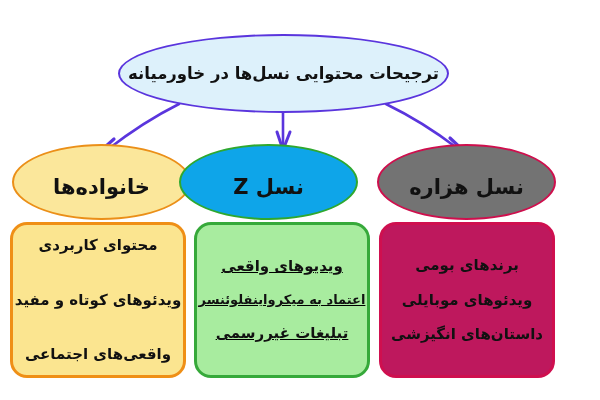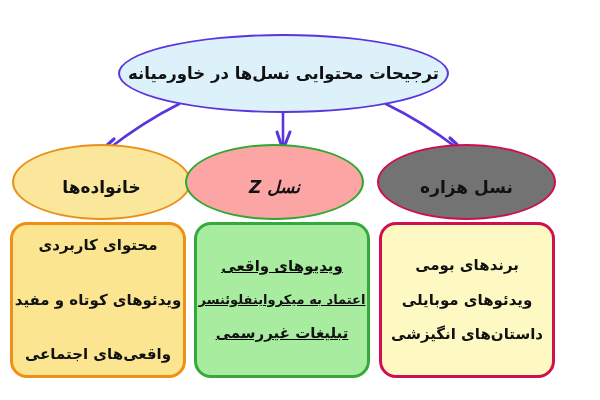--- a/index.html
+++ b/index.html
@@ -51,35 +51,34 @@
     letter-spacing: 0px;
   }
   
   .cat-ellipse {
     top: 144px;
     width: 179px;
     height: 76px;
     border-radius: 50%;
   }
   .cat-ellipse .label {
-    font-size: 17px;
+    font-size: 21px;
     font-weight: bold;
     color: #111111;
     margin-top: 9px;
   }
   #cat-ellipse-families {
     left: 29px;
     background: #fbe79b;
     border: 2.4px solid #eb8f18;
   }
   #cat-ellipse-genz {
-    left: 202px;
-    background: #fca5a5;
+    left: 196px;
+    background: #0ea5e9;
     border: 2.4px solid #2fa82f;
-    font-style: italic;
   }
   #cat-ellipse-millennials {
     left: 394px;
     background: #737373;
     border: 2.4px solid #ce0f4d;
   }
   
   .content-box {
     top: 222px;
     width: 176px;
@@ -107,21 +106,21 @@
     gap: 20px;
   }
   #box-genz {
     left: 211px;
     background: #a8ec9f;
     border: 3.4px solid #36a93a;
     text-decoration: underline;
   }
   #box-millennials {
     left: 396px;
-    background: #fef9c3;
+    background: #be185d;
     border: 3.4px solid #cf0f4f;
   }
 </style>
 </head>
 <body>
 
 <div id="canvas">
 
   <svg id="arrow-layer" viewBox="0 0 600 400" width="600" height="400">
     <g fill="none" stroke="#5a35dd" stroke-width="2.6" stroke-linecap="round" stroke-linejoin="round">

